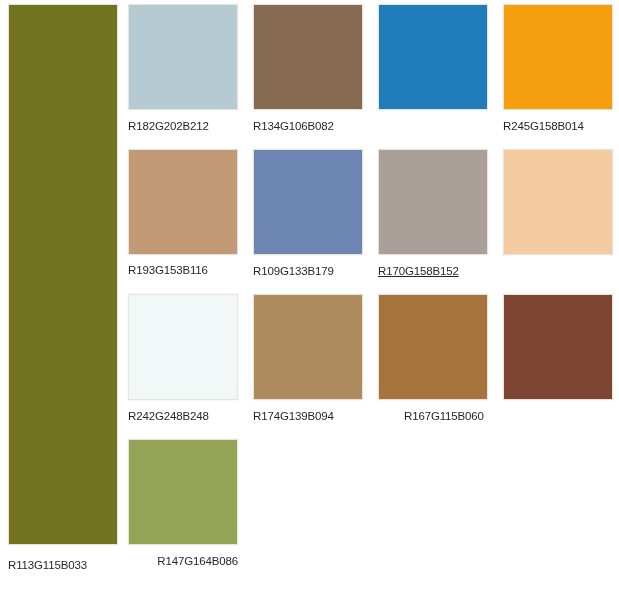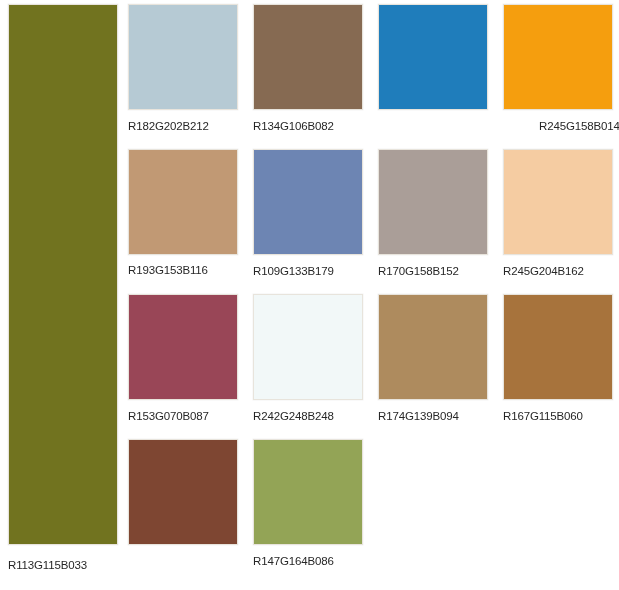--- a/index.html
+++ b/index.html
@@ -105,56 +105,51 @@
       </div>
       <div class="grid-cell">
         <div class="swatch" style="background-color: rgb(134, 106, 82); border-color: rgb(232, 228, 220);"></div>
         <div class="swatch-label" style="color: rgb(39, 39, 39);">R134G106B082</div>
       </div>
       <div class="grid-cell">
         <div class="swatch" style="background-color: rgb(31, 125, 187); border-color: rgb(232, 228, 220);"></div>
       </div>
       <div class="grid-cell">
         <div class="swatch" style="background-color: rgb(245, 158, 14); border-color: rgb(232, 228, 220);"></div>
-        <div class="swatch-label" style="color: rgb(39, 39, 39); margin-left: 36px;">R245G158B014</div>
+        <div class="swatch-label" style="color: rgb(39, 39, 39);">R245G158B014</div>
       </div>
       <div class="grid-cell">
         <div class="swatch" style="background-color: rgb(193, 153, 116); border-color: rgb(232, 228, 220);"></div>
         <div class="swatch-label" style="color: rgb(39, 39, 39); margin-top: 8px;">R193G153B116</div>
       </div>
       <div class="grid-cell">
         <div class="swatch" style="background-color: rgb(109, 133, 179); border-color: rgb(232, 228, 220);"></div>
         <div class="swatch-label" style="color: rgb(39, 39, 39);">R109G133B179</div>
       </div>
       <div class="grid-cell">
         <div class="swatch" style="background-color: rgb(170, 158, 152); border-color: rgb(232, 228, 220);"></div>
-        <div class="swatch-label" style="color: rgb(39, 39, 39);">R170G158B152</div>
+        <div class="swatch-label" style="color: rgb(39, 39, 39); text-decoration: underline;">R170G158B152</div>
       </div>
       <div class="grid-cell">
         <div class="swatch" style="background-color: rgb(245, 204, 162); border-color: rgb(232, 228, 220);"></div>
-        <div class="swatch-label" style="color: rgb(39, 39, 39);">R245G204B162</div>
-      </div>
-      <div class="grid-cell">
-        <div class="swatch" style="background-color: rgb(153, 70, 87); border-color: rgb(232, 228, 220);"></div>
-        <div class="swatch-label" style="color: rgb(39, 39, 39);">R153G070B087</div>
       </div>
       <div class="grid-cell">
         <div class="swatch" style="background-color: rgb(242, 248, 248); border-color: rgb(232, 228, 220);"></div>
         <div class="swatch-label" style="color: rgb(39, 39, 39);">R242G248B248</div>
       </div>
       <div class="grid-cell">
         <div class="swatch" style="background-color: rgb(174, 139, 94); border-color: rgb(232, 228, 220);"></div>
         <div class="swatch-label" style="color: rgb(39, 39, 39);">R174G139B094</div>
       </div>
       <div class="grid-cell">
         <div class="swatch" style="background-color: rgb(167, 115, 60); border-color: rgb(232, 228, 220);"></div>
-        <div class="swatch-label" style="color: rgb(39, 39, 39);">R167G115B060</div>
+        <div class="swatch-label" style="color: rgb(39, 39, 39); margin-left: 26px;">R167G115B060</div>
       </div>
       <div class="grid-cell">
         <div class="swatch" style="background-color: rgb(126, 70, 50); border-color: rgb(232, 228, 220);"></div>
       </div>
       <div class="grid-cell">
         <div class="swatch" style="background-color: rgb(147, 164, 86); border-color: rgb(232, 228, 220);"></div>
-        <div class="swatch-label" style="color: rgb(39, 39, 39);">R147G164B086</div>
+        <div class="swatch-label" style="color: rgb(39, 39, 39); text-align: right;">R147G164B086</div>
       </div>
     </div>
 
 </div>
 
 </body></html>

